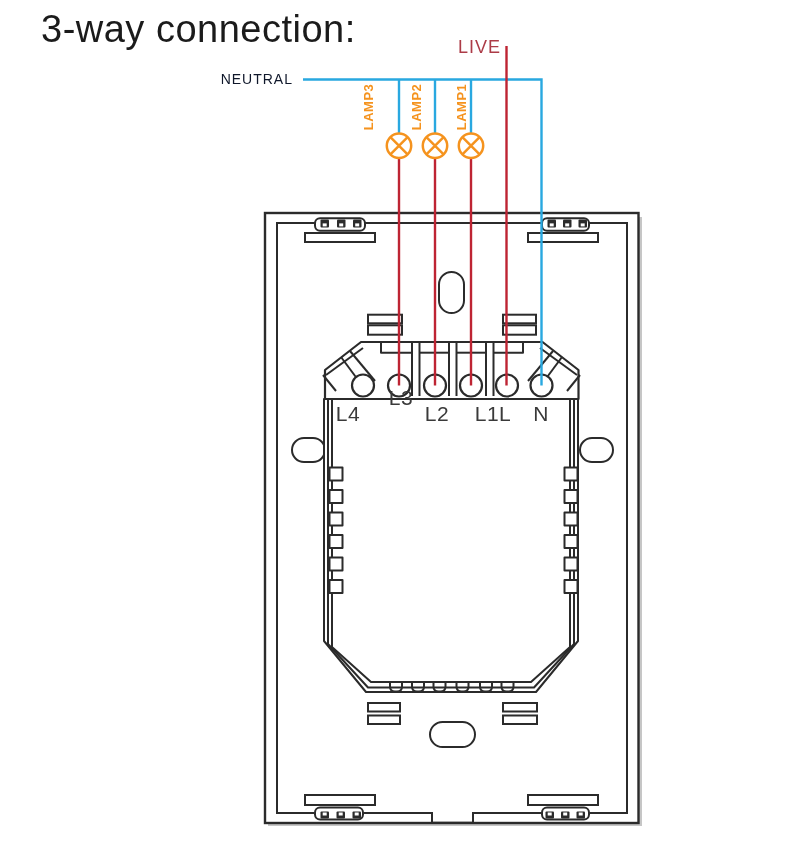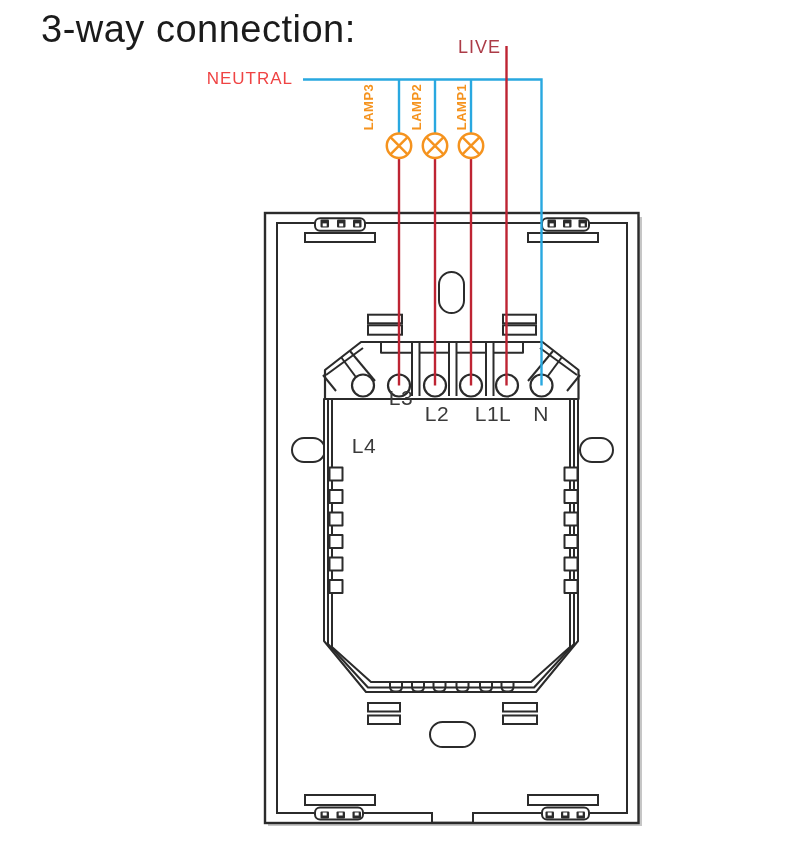--- a/index.html
+++ b/index.html
@@ -2,21 +2,21 @@
 <html><head>
 <meta charset="utf-8">
 <style>
   html,body{margin:0;padding:0;background:#ffffff;}
   #stage{position:relative;width:700px;height:848px;background:#ffffff;overflow:hidden;
          font-family:"Liberation Sans",sans-serif;}
   #diagram-svg{position:absolute;left:0;top:0;}
   .txt{position:absolute;white-space:nowrap;}
   #page-title{left:41px;top:8px;font-size:38px;font-weight:300;letter-spacing:0.5px;color:#1b1b1b;}
   #neutral-label{left:293px;top:79px;transform:translate(-100%,-50%);
-                 font-size:17px;font-weight:500;letter-spacing:1px;color:#ef4444;}
+                 font-size:14px;font-weight:500;letter-spacing:1px;color:#0f172a;}
   #live-label{left:501px;top:47px;transform:translate(-100%,-50%);
               font-size:18px;font-weight:500;letter-spacing:1px;color:#ac3b47;}
   .lamp-label{transform:translate(-50%,-50%) rotate(-90deg);
               font-size:13px;font-weight:700;letter-spacing:0.5px;color:#f5931e;}
   .t-label{transform:translate(-50%,-50%);font-size:21px;font-weight:400;color:#3a3a3a;letter-spacing:0.5px;}
 </style>
 </head>
 <body>
 
 <div id="stage">
@@ -226,20 +226,20 @@
 
   <div class="txt" id="page-title">3-way connection:</div>
 
   <div class="txt" id="neutral-label">NEUTRAL</div>
   <div class="txt" id="live-label">LIVE</div>
 
   <div class="txt lamp-label" style="left:368px;top:107px;">LAMP3</div>
   <div class="txt lamp-label" style="left:416px;top:107px;">LAMP2</div>
   <div class="txt lamp-label" style="left:461px;top:107px;">LAMP1</div>
 
-  <div class="txt t-label" style="left:364px;top:414px;margin-top:32px;">L4</div>
+  <div class="txt t-label" style="left:348px;top:414px;">L4</div>
   <div class="txt t-label" style="left:401px;top:398px;">L3</div>
   <div class="txt t-label" style="left:437px;top:414px;">L2</div>
   <div class="txt t-label" style="left:487px;top:414px;">L1</div>
   <div class="txt t-label" style="left:505px;top:414px;">L</div>
   <div class="txt t-label" style="left:541px;top:414px;">N</div>
 
 </div>
 
 </body></html>

